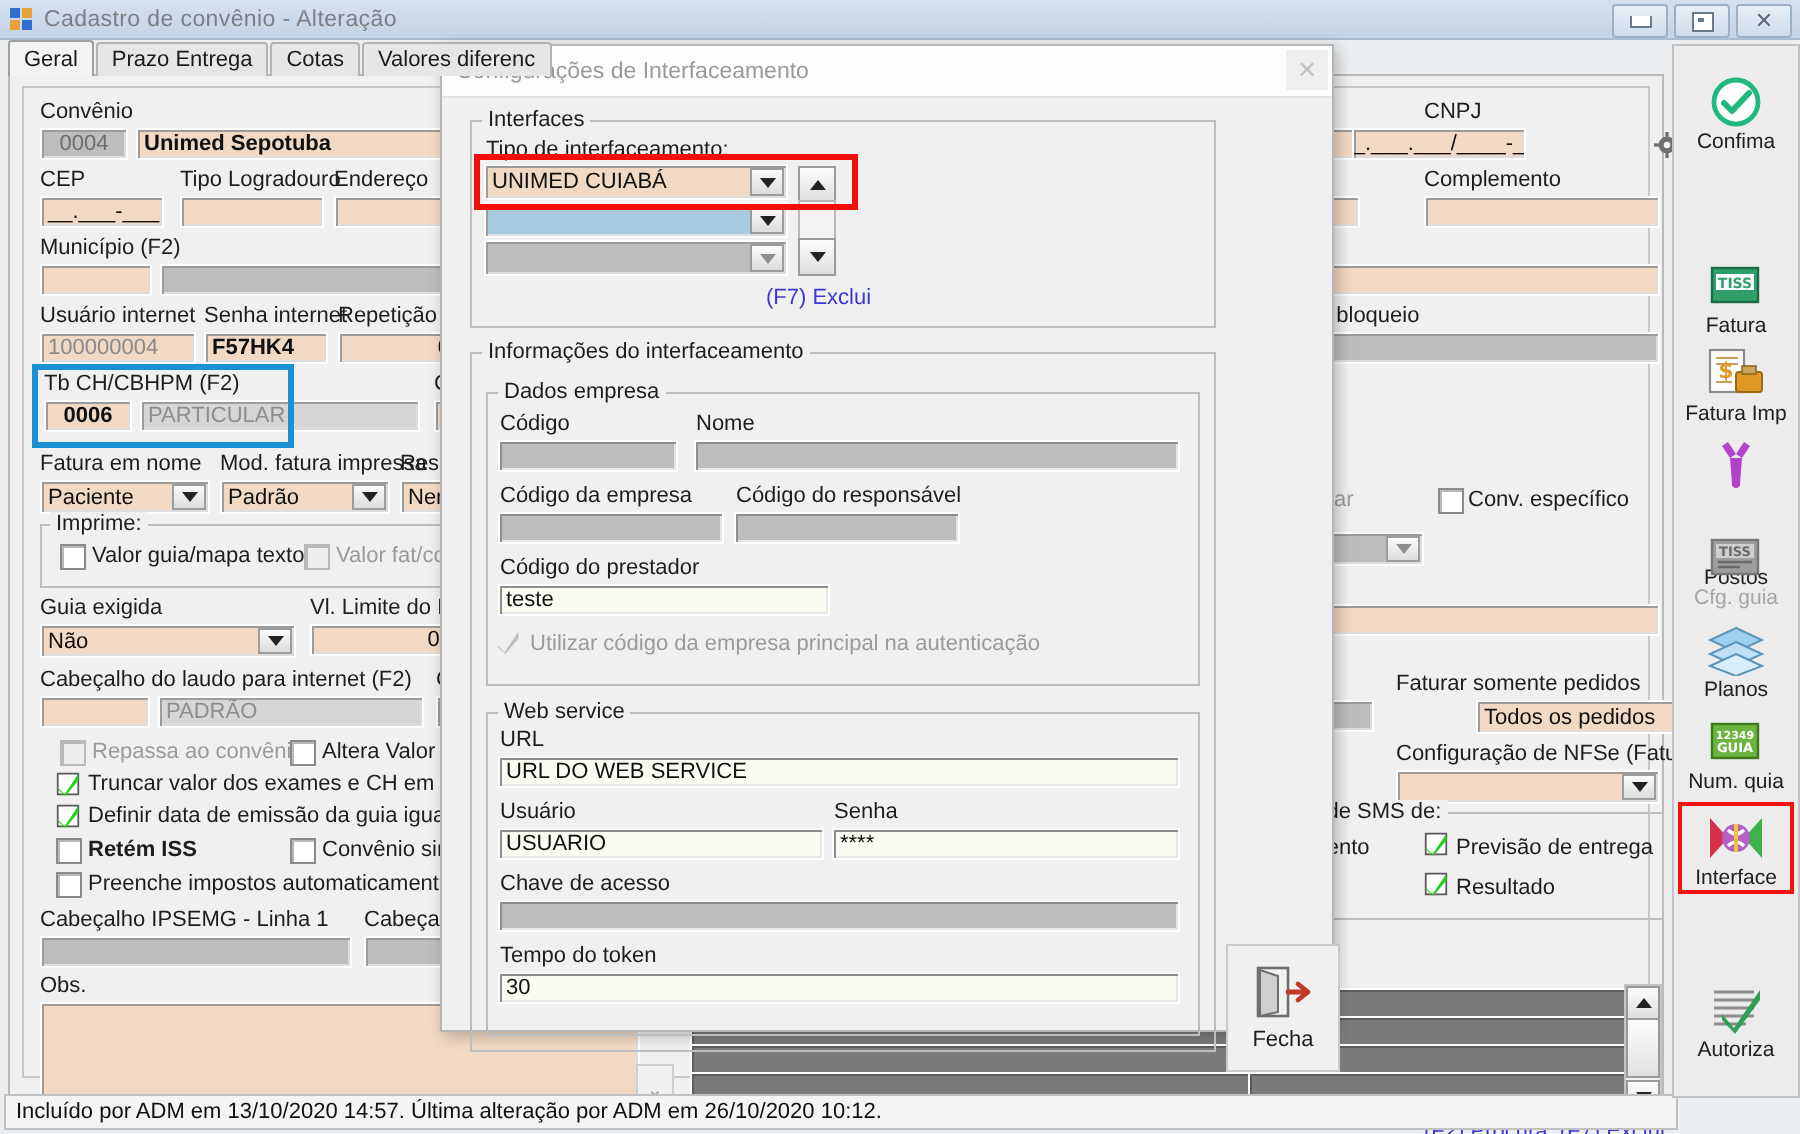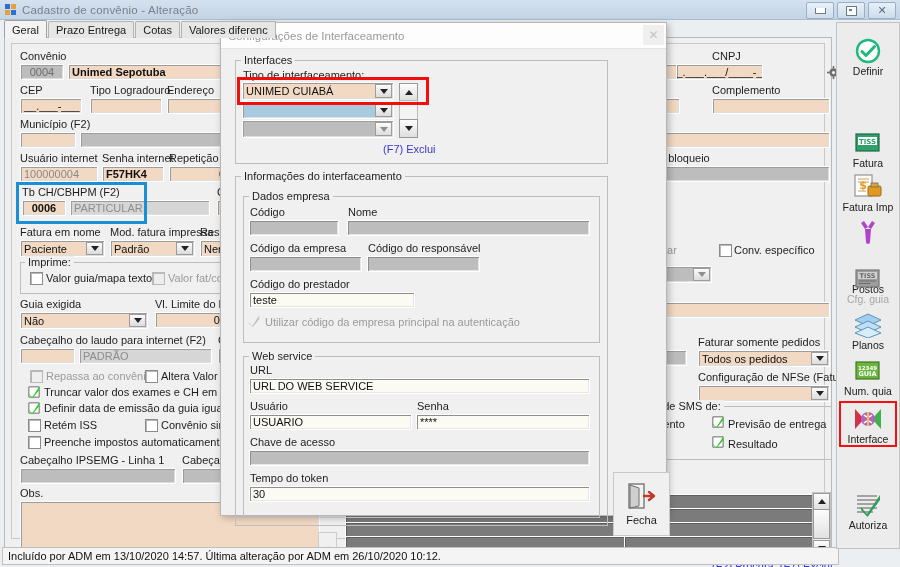--- a/index.html
+++ b/index.html
@@ -312,21 +312,21 @@
       <div class="lbl" style="left:143px;top:254px;">Vl. Limite do Pedid</div>
       <div class="fld num" style="left:143px;top:268px;width:80px;height:16px;">0,0</div>
 
       <div class="lbl" style="left:8px;top:290px;">Cabeçalho do laudo para internet (F2)</div>
       <div class="fld" style="left:8px;top:304px;width:55px;height:16px;"></div>
       <div class="fld grayL" style="left:67px;top:304px;width:133px;height:16px;">PADRÃO</div>
       <div class="lbl" style="left:206px;top:290px;">Cal</div>
       <div class="fld" style="left:206px;top:304px;width:38px;height:16px;"></div>
 
       <div class="lbl" style="left:686px;top:292px;">Faturar somente pedidos</div>
-      <div class="combo" style="left:686px;top:306px;width:132px;height:17px;">
+      <div class="combo" style="left:726px;top:306px;width:132px;height:17px;">
         <span>Todos os pedidos</span>
         <span class="arw"></span>
       </div>
       <div class="fld gray" style="left:620px;top:306px;width:55px;height:16px;"></div>
       <div class="lbl" style="left:686px;top:327px;">Configuração de NFSe (Fatura)</div>
       <div class="combo" style="left:686px;top:341px;width:132px;height:17px;">
         <span class="arw"></span>
       </div>
       <div class="lbl" style="left:622px;top:344px;">ra</div>
 
@@ -341,21 +341,21 @@
       </svg>
       <div class="lbl" style="left:32px;top:342px;">Truncar valor dos exames e CH em duas dec</div>
 
       <svg class="chk" style="left:16px;top:358px;" viewBox="0 0 14 14">
         <path d="M1 1 H13 V13 H1 Z" fill="#fff" stroke="#555" stroke-width="1"></path>
         <path d="M1 9 L5 13 L13 1 L13 5 L5.5 14 L1 10 Z" fill="#2ad020"></path>
       </svg>
       <div class="lbl" style="left:32px;top:358px;">Definir data de emissão da guia igual a data d</div>
 
       <div class="cbx" style="left:16px;top:375px;"></div>
-      <div class="lbl" style="left:32px;top:375px;">Retém ISS</div>
+      <div class="lbl" style="left:32px;top:375px;font-weight:bold;">Retém ISS</div>
       <div class="cbx" style="left:133px;top:375px;"></div>
       <div class="lbl" style="left:149px;top:375px;">Convênio simple</div>
 
       <div class="cbx" style="left:16px;top:392px;"></div>
       <div class="lbl" style="left:32px;top:392px;">Preenche impostos automaticamente</div>
 
       <div class="grpbox" style="left:618px;top:362px;width:200px;height:52px;"></div>
       <div class="grptitle" style="left:625px;top:356px;">nvio de SMS de:</div>
       <div class="lbl" style="left:622px;top:374px;">decimento</div>
       <svg class="chk" style="left:700px;top:372px;" viewBox="0 0 14 14">
@@ -405,21 +405,21 @@
 
   <div class="sidebar">
 
     <div class="sb-item" style="top:14px;">
       <div class="sb-ico">
         <svg width="26" height="26" viewBox="0 0 26 26">
             <circle cx="13" cy="13" r="11" fill="#fff" stroke="#1fb87d" stroke-width="2.4"></circle>
             <path d="M7 13.5 L11 17.5 L19.5 8.5" fill="none" stroke="#1fb87d" stroke-width="3" stroke-linecap="round" stroke-linejoin="round"></path>
           </svg>
       </div>
-      <div class="sb-label">Definir</div>
+      <div class="sb-label">Confima</div>
     </div>
 
 
     <div class="sb-item" style="top:106px;">
       <div class="sb-ico">
         <svg width="28" height="22" viewBox="0 0 28 22">
             <rect x="2" y="2" width="23" height="17" fill="#2fa06a" stroke="#1c6b45" stroke-width="1.2"></rect>
             <rect x="4" y="5" width="19" height="8" fill="#fff"></rect>
             <text x="13.5" y="12" font-size="7" font-family="DejaVu Sans" font-weight="bold" fill="#2fa06a" text-anchor="middle">TISS</text>
           </svg>

